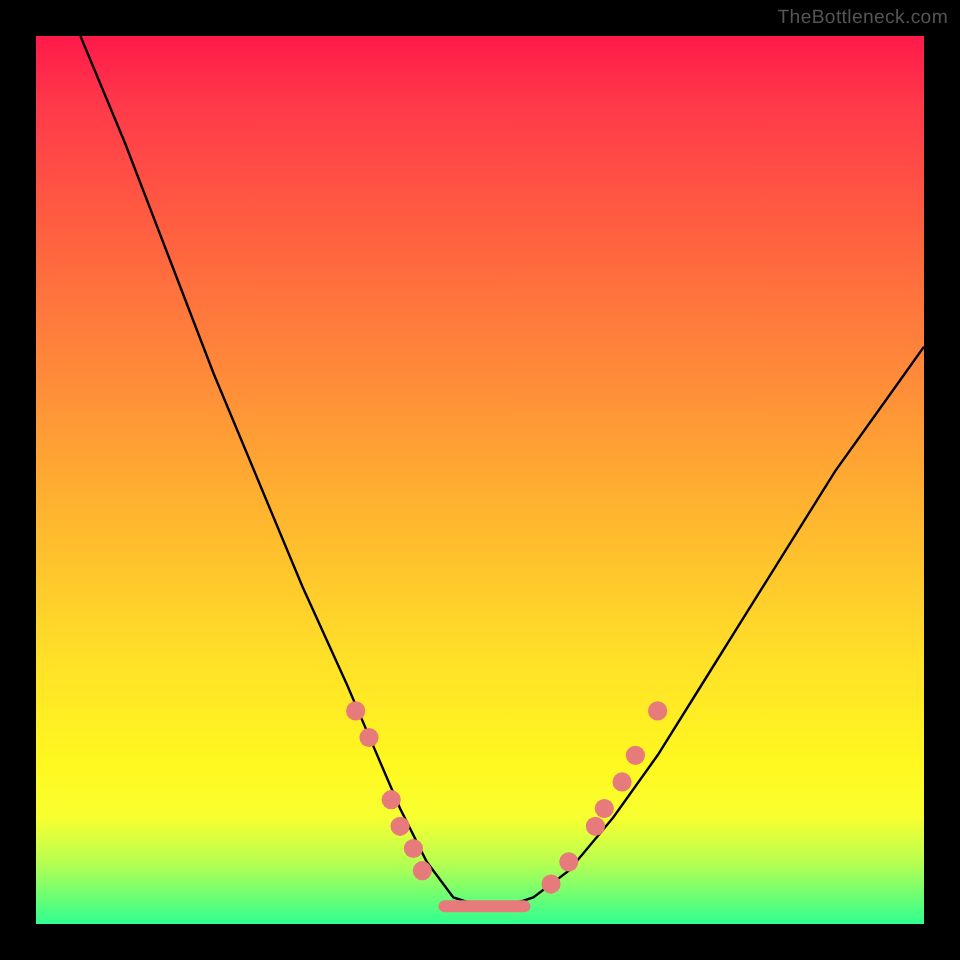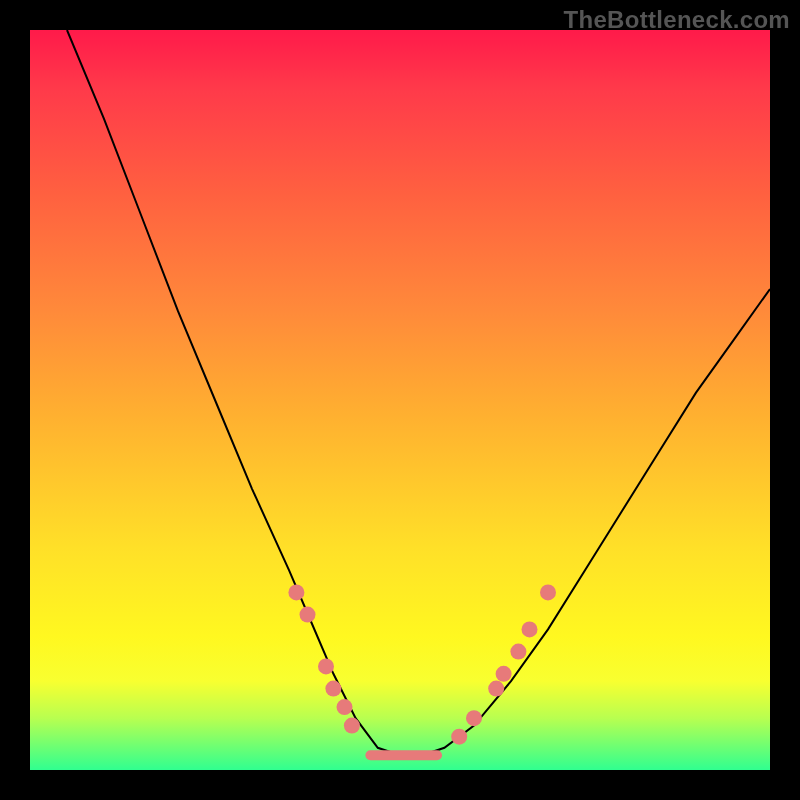--- a/index.html
+++ b/index.html
@@ -27,22 +27,22 @@
       #fff820 82%,
       #f8ff30 88%,
       #b8ff50 93%,
       #30ff90 100%);
   }
   .watermark {
     position: absolute;
     top: 6px;
     right: 10px;
     color: #555;
-    font-size: 24px;
-    font-weight: 700;
+    font-size: 16px;
+    font-weight: 400;
     letter-spacing: 0.3px;
     font-family: Arial, sans-serif;
   }
   svg.curve {
     position: absolute;
     left: 0;
     top: 0;
     width: 740px;
     height: 740px;
   }

